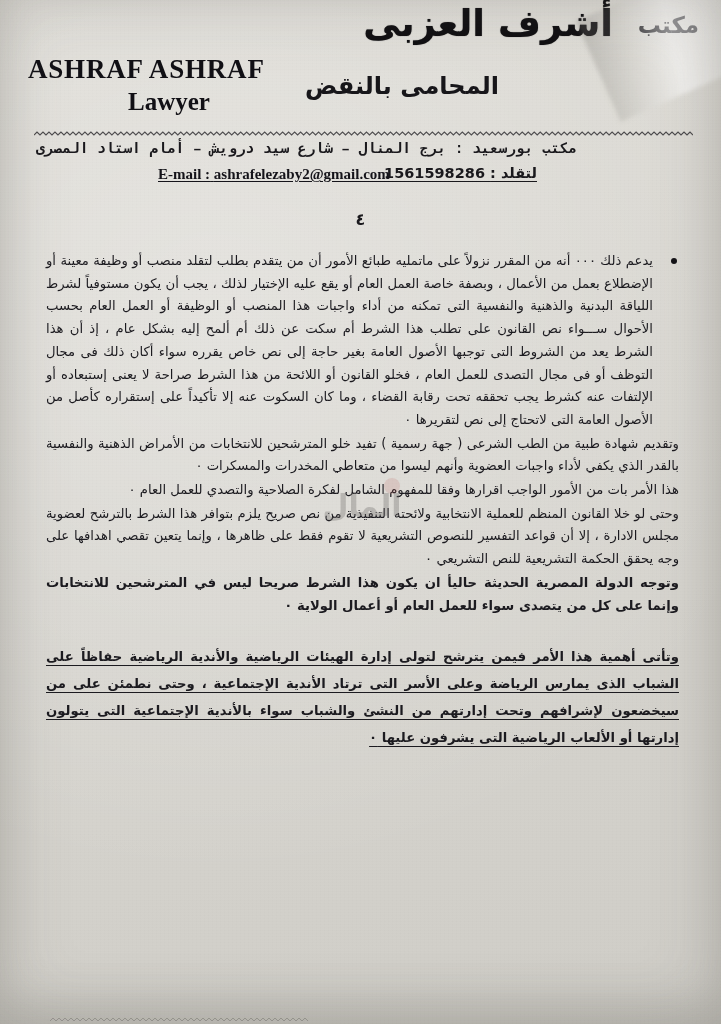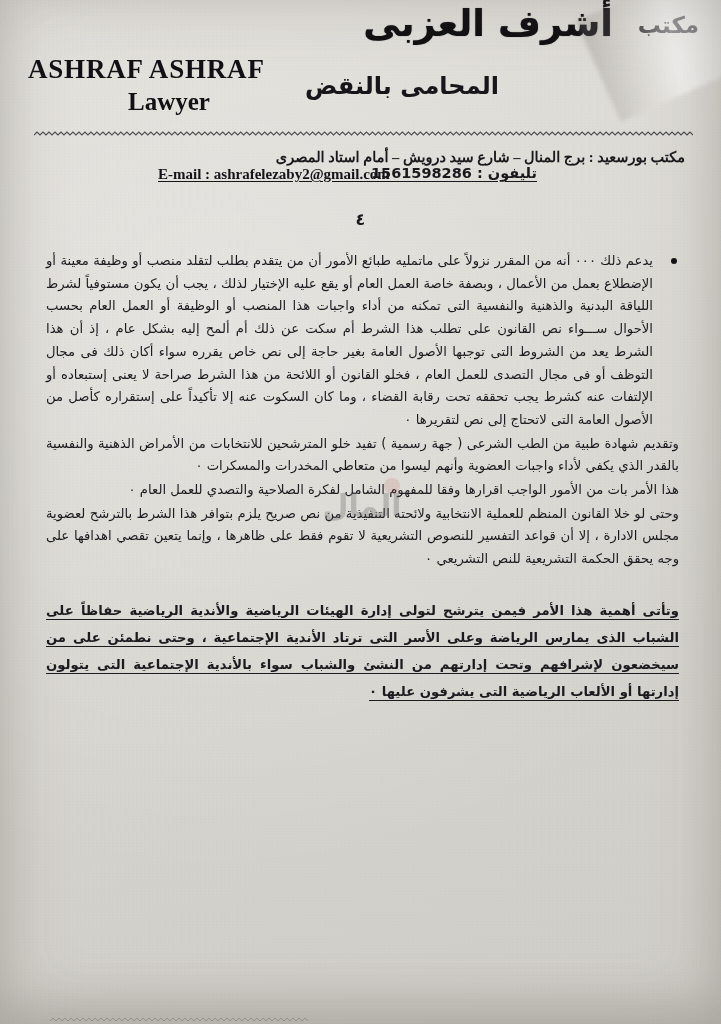--- a/index.html
+++ b/index.html
@@ -115,25 +115,25 @@
     top: 131px;
     left: 34px;
     right: 28px;
     height: 5px;
     overflow: hidden;
   }
   #divider svg { display: block; width: 100%; height: 5px; }
 
   .lh-address {
     position: absolute;
-    top: 149px;
+    top: 140px;
     right: 36px;
     left: 36px;
-    text-align: right;
-    font-family: Liberation Serif, serif;
+    text-align: left;
+    font-family: Liberation Mono, monospace;
     font-size: 14.5px;
     font-weight: 700;
     color: #1a191d;
   }
   .lh-contact {
     position: absolute;
     top: 165px;
     left: 36px;
     right: 36px;
     height: 24px;
@@ -270,21 +270,21 @@
 
     <div id="divider">
       <svg viewBox="0 0 660 5" preserveAspectRatio="none" xmlns="http://www.w3.org/2000/svg">
         <path d="M0 4 L3 1 L6 4 L9 1 L12 4 L15 1 L18 4 L21 1 L24 4 L27 1 L30 4 L33 1 L36 4 L39 1 L42 4 L45 1 L48 4 L51 1 L54 4 L57 1 L60 4 L63 1 L66 4 L69 1 L72 4 L75 1 L78 4 L81 1 L84 4 L87 1 L90 4 L93 1 L96 4 L99 1 L102 4 L105 1 L108 4 L111 1 L114 4 L117 1 L120 4 L123 1 L126 4 L129 1 L132 4 L135 1 L138 4 L141 1 L144 4 L147 1 L150 4 L153 1 L156 4 L159 1 L162 4 L165 1 L168 4 L171 1 L174 4 L177 1 L180 4 L183 1 L186 4 L189 1 L192 4 L195 1 L198 4 L201 1 L204 4 L207 1 L210 4 L213 1 L216 4 L219 1 L222 4 L225 1 L228 4 L231 1 L234 4 L237 1 L240 4 L243 1 L246 4 L249 1 L252 4 L255 1 L258 4 L261 1 L264 4 L267 1 L270 4 L273 1 L276 4 L279 1 L282 4 L285 1 L288 4 L291 1 L294 4 L297 1 L300 4 L303 1 L306 4 L309 1 L312 4 L315 1 L318 4 L321 1 L324 4 L327 1 L330 4 L333 1 L336 4 L339 1 L342 4 L345 1 L348 4 L351 1 L354 4 L357 1 L360 4 L363 1 L366 4 L369 1 L372 4 L375 1 L378 4 L381 1 L384 4 L387 1 L390 4 L393 1 L396 4 L399 1 L402 4 L405 1 L408 4 L411 1 L414 4 L417 1 L420 4 L423 1 L426 4 L429 1 L432 4 L435 1 L438 4 L441 1 L444 4 L447 1 L450 4 L453 1 L456 4 L459 1 L462 4 L465 1 L468 4 L471 1 L474 4 L477 1 L480 4 L483 1 L486 4 L489 1 L492 4 L495 1 L498 4 L501 1 L504 4 L507 1 L510 4 L513 1 L516 4 L519 1 L522 4 L525 1 L528 4 L531 1 L534 4 L537 1 L540 4 L543 1 L546 4 L549 1 L552 4 L555 1 L558 4 L561 1 L564 4 L567 1 L570 4 L573 1 L576 4 L579 1 L582 4 L585 1 L588 4 L591 1 L594 4 L597 1 L600 4 L603 1 L606 4 L609 1 L612 4 L615 1 L618 4 L621 1 L624 4 L627 1 L630 4 L633 1 L636 4 L639 1 L642 4 L645 1 L648 4 L651 1 L654 4 L657 1 L660 4" fill="none" stroke="#2a292d" stroke-width="1.1" opacity=".8"></path>
       </svg>
     </div>
 
     <div class="lh-address">مكتب بورسعيد : برج المنال – شارع سيد درويش – أمام استاد المصرى</div>
 
     <div class="lh-contact">
-      <span class="lh-phone"><span>تليفون :</span> <span>1561598286</span></span>
+      <span class="lh-phone"><span>لتقلد :</span> <span>1561598286</span></span>
       <span class="lh-email"><span>E-mail :</span> <span>ashrafelezaby2@gmail.com</span></span>
     </div>
   </div>
 
   <div id="page-number">٤</div>
 
   <div id="body-text">
 
     <p class="blk bullet">
       <span class="bullet-dot"></span>
@@ -298,20 +298,23 @@
 
     <p class="blk">
       <span>هذا الأمر بات من الأمور الواجب اقرارها وفقا للمفهوم الشامل لفكرة الصلاحية والتصدي للعمل العام ٠</span>
     </p>
 
 
     <p class="blk">
       <span>وحتى لو  خلا القانون المنظم للعملية الانتخابية ولائحته التنفيذية من نص صريح يلزم بتوافر هذا الشرط بالترشح لعضوية مجلس الادارة ، إلا أن قواعد التفسير للنصوص التشريعية لا تقوم فقط على ظاهرها ، وإنما يتعين تقصي اهدافها على وجه يحقق الحكمة التشريعية للنص التشريعي ٠</span>
     </p>
 
+    <p class="blk b">
+      <span>وتوجه الدولة المصرية الحديثة حاليأ ان يكون هذا الشرط صريحا ليس في المترشحين للانتخابات وإنما على كل من يتصدى سواء للعمل العام أو أعمال الولاية ٠</span>
+    </p>
 
     <div class="gap"></div>
 
     <p class="blk underlined">
       <span>وتأتى أهمية هذا الأمر فيمن يترشح لتولى إدارة الهيئات الرياضية والأندية الرياضية حفاظاً على الشباب الذى يمارس الرياضة وعلى الأسر التى ترتاد الأندية الإجتماعية ، وحتى نطمئن على من سيخضعون لإشرافهم وتحت إدارتهم من النشئ والشباب سواء بالأندية الإجتماعية التى يتولون إدارتها أو الألعاب الرياضية التى يشرفون عليها ٠</span>
     </p>
   </div>
 
   <div id="watermark">
     <div class="wm-dot"></div>

